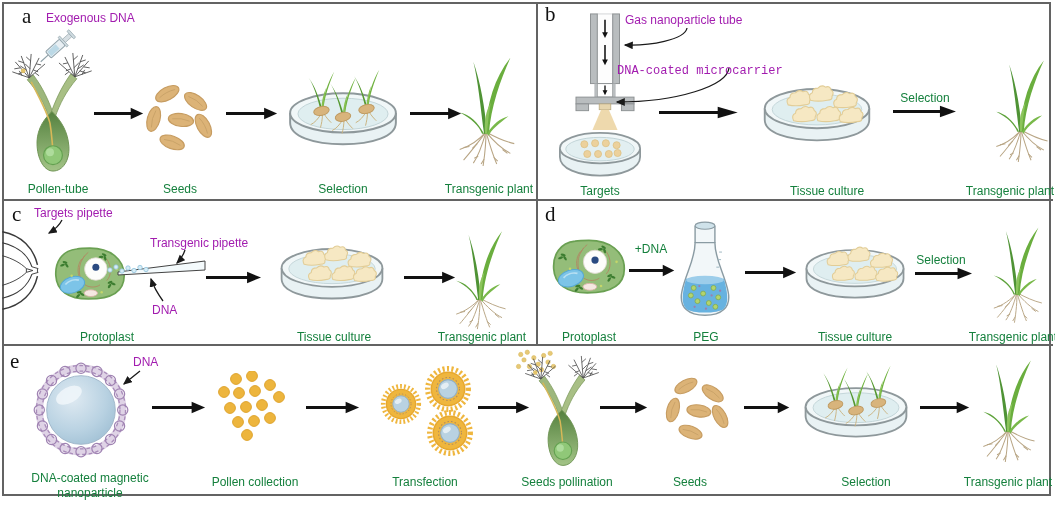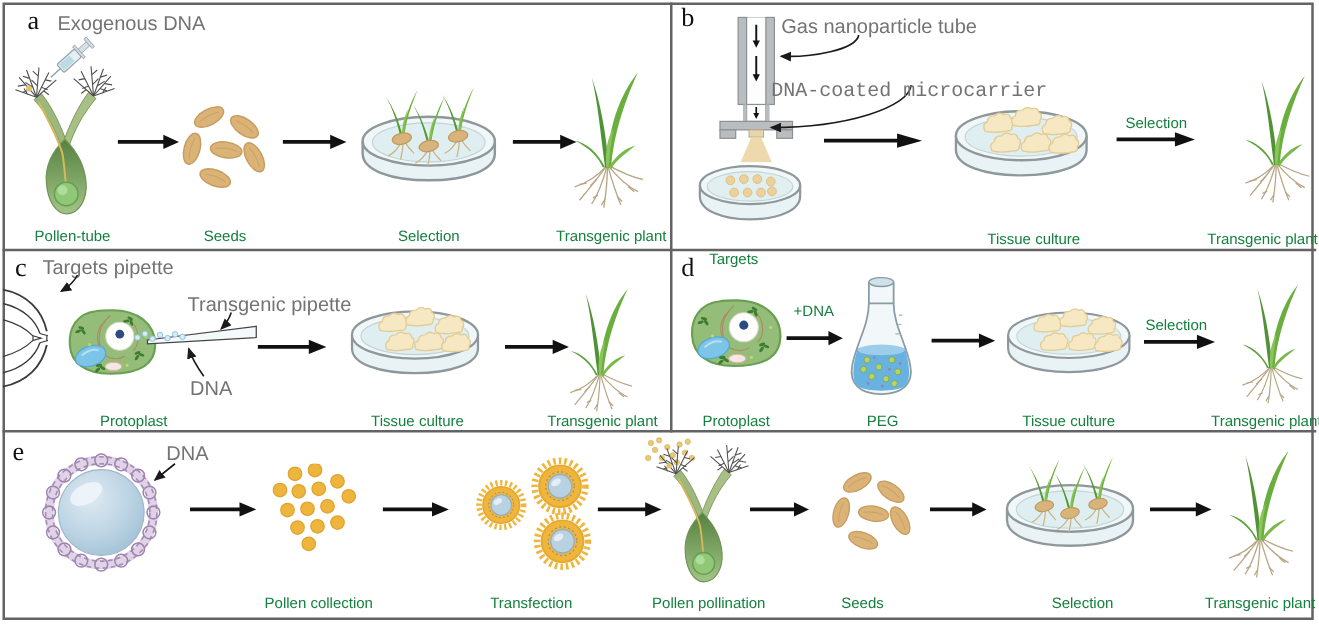--- a/index.html
+++ b/index.html
@@ -5,21 +5,21 @@
   html,body{margin:0;padding:0;background:#fff;}
   .fig{position:relative;width:1055px;height:508px;background:#fff;overflow:hidden;
        font-family:"Liberation Sans",sans-serif;}
   .frame{position:absolute;left:2px;top:2px;width:1049px;height:494px;
          border:2px solid #636363;box-sizing:border-box;}
   .divline{position:absolute;background:#636363;}
   .panel{position:absolute;}
   .icon{position:absolute;}
   .overlay{position:absolute;left:0;top:0;pointer-events:none;}
   .cap{position:absolute;font-size:12px;color:#15803d;text-align:center;line-height:1.25;}
-  .lab{position:absolute;font-size:16px;color:#737373;white-space:nowrap;}
+  .lab{position:absolute;font-size:12px;color:#a21caf;white-space:nowrap;}
   .plet{position:absolute;font-family:"Liberation Serif","DejaVu Serif",serif;
         font-size:21px;color:#111;}
 </style>
 </head>
 <body>
 
 <svg width="0" height="0" style="position:absolute" aria-hidden="true">
 <defs>
   <marker id="ah" markerWidth="8" markerHeight="8" refX="6" refY="3" orient="auto">
     <path d="M0,0 L7,3 L0,6 z" fill="#1a1a1a"></path>
@@ -379,21 +379,21 @@
     <svg class="icon" style="left:224px;top:80px;width:112px;height:74px;">
         <use href="#sym-dish-calli" width="100%" height="100%"></use>
       </svg>
     <div class="cap" style="left:356px;top:91px;width:64px;">Selection</div>
     <svg class="icon" style="left:356px;top:105px;width:64px;height:13px;">
         <use href="#sym-arrow" width="100%" height="100%"></use>
       </svg>
     <svg class="icon" style="left:452px;top:50px;width:64px;height:118px;">
         <use href="#sym-plant" width="100%" height="100%"></use>
       </svg>
-    <div class="cap" style="left:5px;top:184px;width:90px;margin-top:16px;">Targets</div>
+    <div class="cap" style="left:18px;top:184px;width:90px;">Targets</div>
     <div class="cap" style="left:240px;top:184px;width:100px;">Tissue culture</div>
     <div class="cap" style="left:424px;top:184px;width:98px;">Transgenic plant</div>
   </div>
 
   <div class="panel" style="left:0;top:200px;width:537px;height:145px;">
     <div class="plet" style="left:12px;top:2px;">c</div>
     <div class="lab" style="left:34px;top:6px;">Targets pipette</div>
     <svg class="icon" style="left:0;top:28px;width:62px;height:85px;">
         <use href="#sym-holding-pipette" width="100%" height="100%"></use>
       </svg>
@@ -512,20 +512,21 @@
       </svg>
     <svg class="icon" style="left:800px;top:12px;width:112px;height:92px;">
         <use href="#sym-dish-seedlings" width="100%" height="100%"></use>
       </svg>
     <svg class="icon" style="left:920px;top:56px;width:50px;height:13px;">
         <use href="#sym-arrow" width="100%" height="100%"></use>
       </svg>
     <svg class="icon" style="left:976px;top:8px;width:64px;height:112px;">
         <use href="#sym-plant" width="100%" height="100%"></use>
       </svg>
+    <div class="cap" style="left:30px;top:126px;width:120px;">DNA-coated magnetic nanoparticle</div>
     <div class="cap" style="left:205px;top:130px;width:100px;">Pollen collection</div>
     <div class="cap" style="left:377px;top:130px;width:96px;">Transfection</div>
-    <div class="cap" style="left:512px;top:130px;width:110px;">Pollen pollination</div>
+    <div class="cap" style="left:512px;top:130px;width:110px;">Seeds pollination</div>
     <div class="cap" style="left:650px;top:130px;width:80px;">Seeds</div>
     <div class="cap" style="left:818px;top:130px;width:96px;">Selection</div>
     <div class="cap" style="left:960px;top:130px;width:96px;">Transgenic plant</div>
   </div>
 </div>
 
 </body></html>

